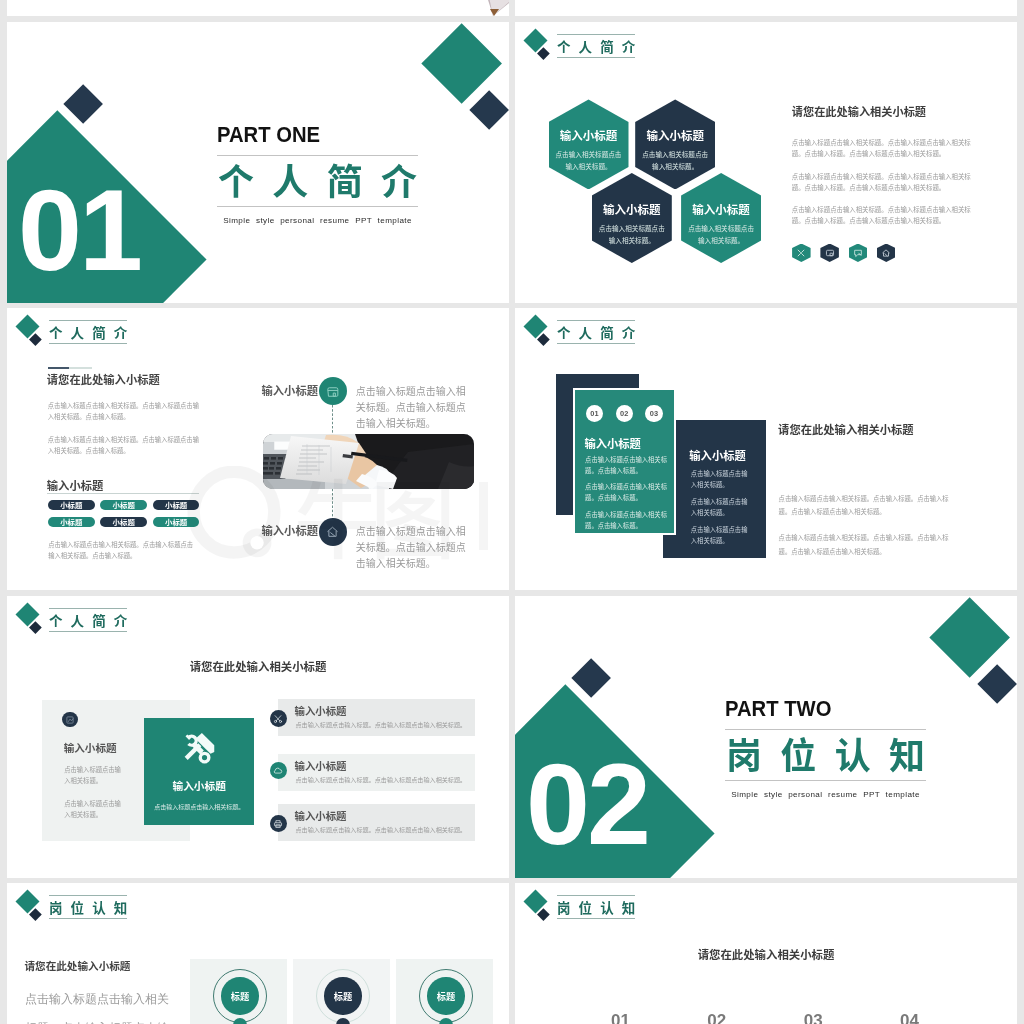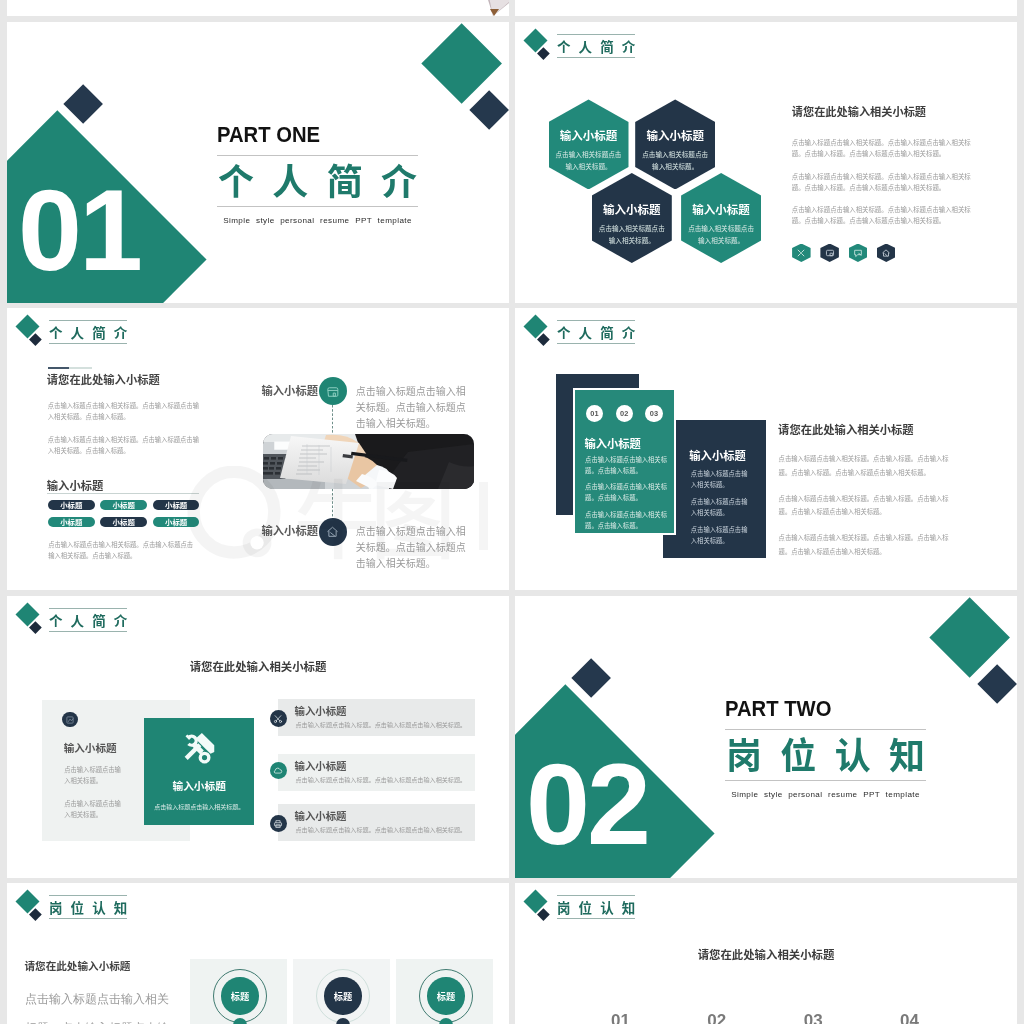--- a/index.html
+++ b/index.html
@@ -382,21 +382,20 @@
         <div class="s4-badge">01</div>
         <div class="s4-badge">02</div>
         <div class="s4-badge">03</div>
       </div>
       <div class="s4-ft">输入小标题</div>
       <div class="s4-fp" style="top:64.5px">点击输入标题点击输入相关标题。点击输入标题。</div>
       <div class="s4-fp" style="top:91px">点击输入标题点击输入相关标题。点击输入标题。</div>
       <div class="s4-fp" style="top:119px">点击输入标题点击输入相关标题。点击输入标题。</div>
     </div>
     <div class="s4-rt">请您在此处输入相关小标题</div>
-    <div class="s4-rp" style="top:144px">点击输入标题点击输入相关标题。点击输入标题。点击输入标题。点击输入标题。点击输入标题点击输入相关标题。</div>
     <div class="s4-rp" style="top:183.6px">点击输入标题点击输入相关标题。点击输入标题。点击输入标题。点击输入标题点击输入相关标题。</div>
     <div class="s4-rp" style="top:223.2px">点击输入标题点击输入相关标题。点击输入标题。点击输入标题。点击输入标题点击输入相关标题。</div>
   </div>
 
   <div class="slide s-l r3">
     <div class="hdr">
       <div class="hdr-dia"></div>
       <div class="hdr-dia2"></div>
       <div class="hdr-wrap">
         <div class="hdr-rule"></div>

